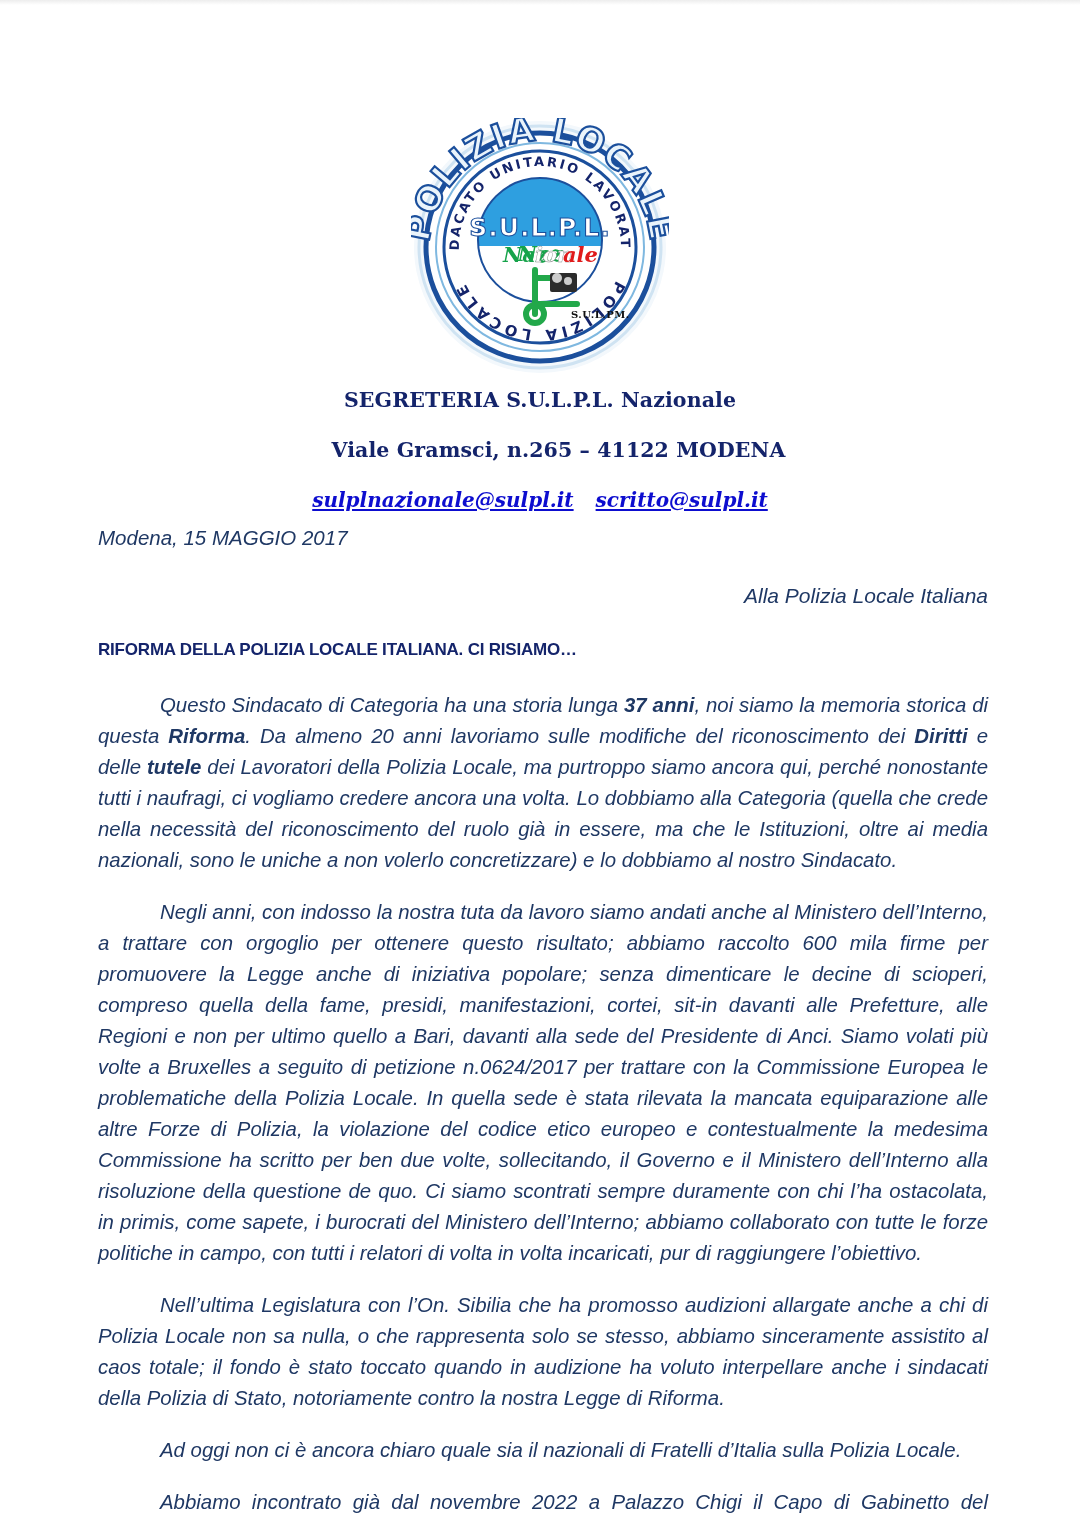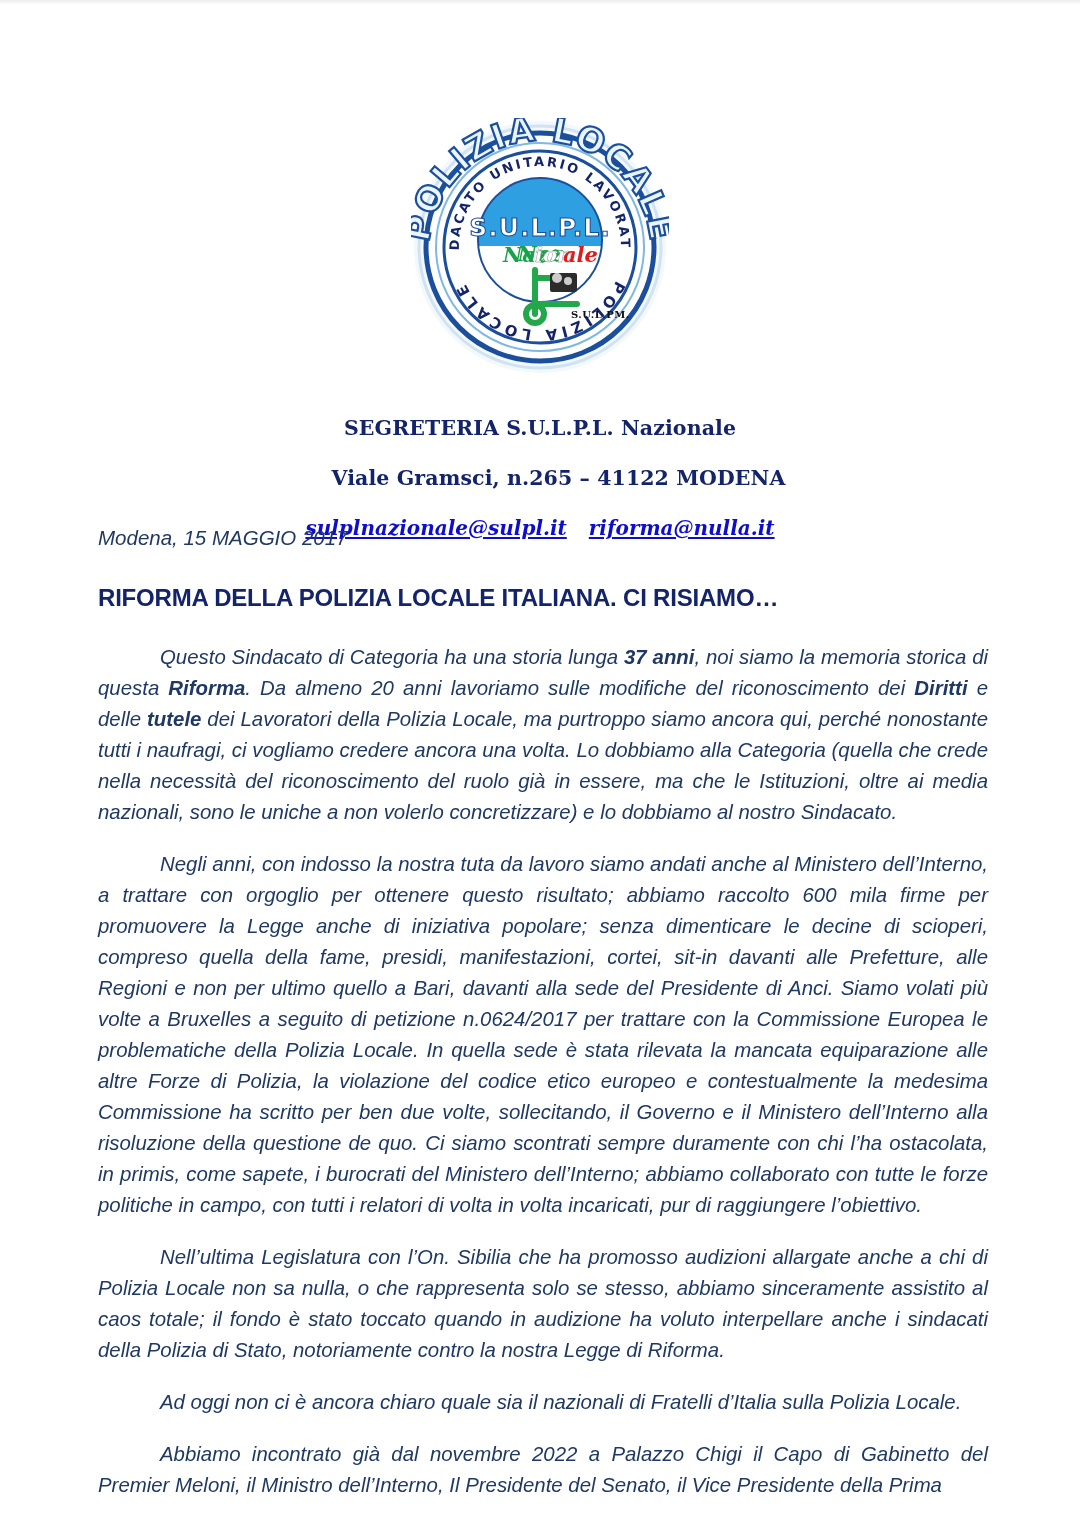--- a/index.html
+++ b/index.html
@@ -40,21 +40,21 @@
   .logo {
     width: 258px;
     height: 258px;
     position: relative;
   }
   .logo svg { display: block; width: 258px; height: 258px; }
 
   
   .header-block {
     position: absolute;
-    top: 416px;
+    top: 388px;
     left: 0; right: 0;
     text-align: center;
     font-family: "DejaVu Serif", serif;
   }
   .hdr-line {
     color: #14246b;
     font-weight: bold;
     font-size: 20.5px;
     letter-spacing: 0.1px;
     margin: 0;
@@ -96,21 +96,21 @@
   }
   .addressee {
     font-style: italic;
     font-size: 21px;
     color: #1f3864;
     margin: 0 0 32px 0;
     text-align: right;
   }
   .doc-title {
     font-weight: bold;
-    font-size: 24px;
+    font-size: 17px;
     color: #14246b;
     letter-spacing: -0.2px;
     margin: 0 0 30px 0;
     font-stretch: condensed;
   }
   p.para {
     font-style: italic;
     font-size: 20.4px;
     line-height: 1.52;
     text-align: justify;
@@ -185,26 +185,27 @@
         <text x="160" y="200" font-family="DejaVu Serif, serif" font-size="10" font-weight="bold" fill="#111111" letter-spacing="0.5">S.U.L.PM.</text>
       </svg>
     </div>
   </div>
 
   <div class="header-block">
     <div class="hdr-line l1">SEGRETERIA S.U.L.P.L. Nazionale</div>
     <div class="hdr-line l2">Viale Gramsci, n.265 – 41122 MODENA</div>
     <div class="emails">
       <a class="email-link" href="#">sulplnazionale@sulpl.it</a>
-      <a class="email-link" href="#">riforma@nulla.it</a>
+      <a class="email-link" href="#">scritto@sulpl.it</a>
     </div>
   </div>
 
   <div class="doc-body">
     <div class="meta-date">Modena, 15 MAGGIO 2017</div>
+    <div class="addressee">Alla Polizia Locale Italiana</div>
     <div class="doc-title">RIFORMA DELLA POLIZIA LOCALE ITALIANA. CI RISIAMO…</div>
 
     <p class="para">Questo Sindacato di Categoria ha una storia lunga <b>37 anni</b>, noi siamo la memoria storica di questa <b>Riforma</b>. Da almeno 20 anni lavoriamo sulle modifiche del riconoscimento dei <b>Diritti</b> e delle <b>tutele</b> dei Lavoratori della Polizia Locale, ma purtroppo siamo ancora qui, perché nonostante tutti i naufragi, ci vogliamo credere ancora una volta. Lo dobbiamo alla Categoria (quella che crede nella necessità del riconoscimento del ruolo già in essere, ma che le Istituzioni, oltre ai media nazionali, sono le uniche a non volerlo concretizzare) e lo dobbiamo al nostro Sindacato.</p>
     <p class="para">Negli anni, con indosso la nostra tuta da lavoro siamo andati anche al Ministero dell’Interno, a trattare con orgoglio per ottenere questo risultato; abbiamo raccolto 600 mila firme per promuovere la Legge anche di iniziativa popolare; senza dimenticare le decine di scioperi, compreso quella della fame, presidi, manifestazioni, cortei, sit-in davanti alle Prefetture, alle Regioni e non per ultimo quello a Bari, davanti alla sede del Presidente di Anci. Siamo volati più volte a Bruxelles a seguito di petizione n.0624/2017 per trattare con la Commissione Europea le problematiche della Polizia Locale. In quella sede è stata rilevata la mancata equiparazione alle altre Forze di Polizia, la violazione del codice etico europeo e contestualmente la medesima Commissione ha scritto per ben due volte, sollecitando, il Governo e il Ministero dell’Interno alla risoluzione della questione de quo. Ci siamo scontrati sempre duramente con chi l’ha ostacolata, in primis, come sapete, i burocrati del Ministero dell’Interno; abbiamo collaborato con tutte le forze politiche in campo, con tutti i relatori di volta in volta incaricati, pur di raggiungere l’obiettivo.</p>
     <p class="para">Nell’ultima Legislatura con l’On. Sibilia che ha promosso audizioni allargate anche a chi di Polizia Locale non sa nulla, o che rappresenta solo se stesso, abbiamo sinceramente assistito al caos totale; il fondo è stato toccato quando in audizione ha voluto interpellare anche i sindacati della Polizia di Stato, notoriamente contro la nostra Legge di Riforma.</p>
     <p class="para">Ad oggi non ci è ancora chiaro quale sia il nazionali di Fratelli d’Italia sulla Polizia Locale.</p>
     <p class="para">Abbiamo incontrato già dal novembre 2022 a Palazzo Chigi il Capo di Gabinetto del Premier Meloni, il Ministro dell’Interno, Il Presidente del Senato, il Vice Presidente della Prima</p>
   </div>
 </div>
 

